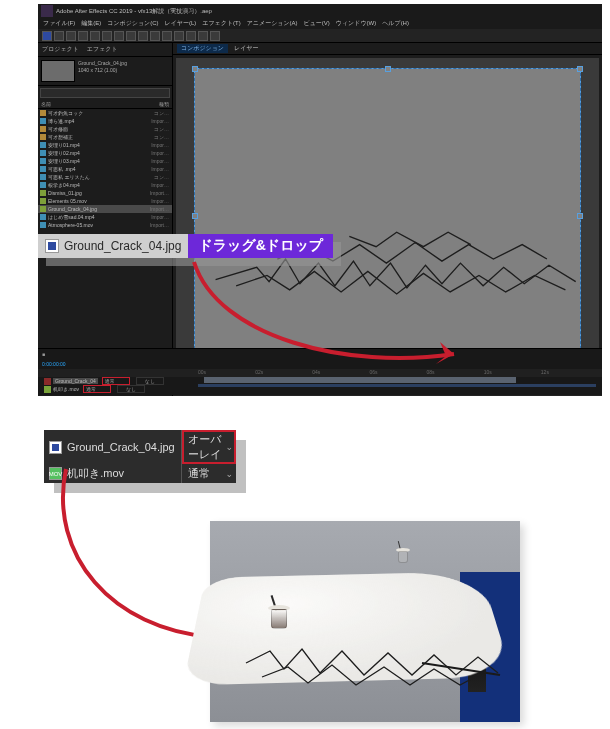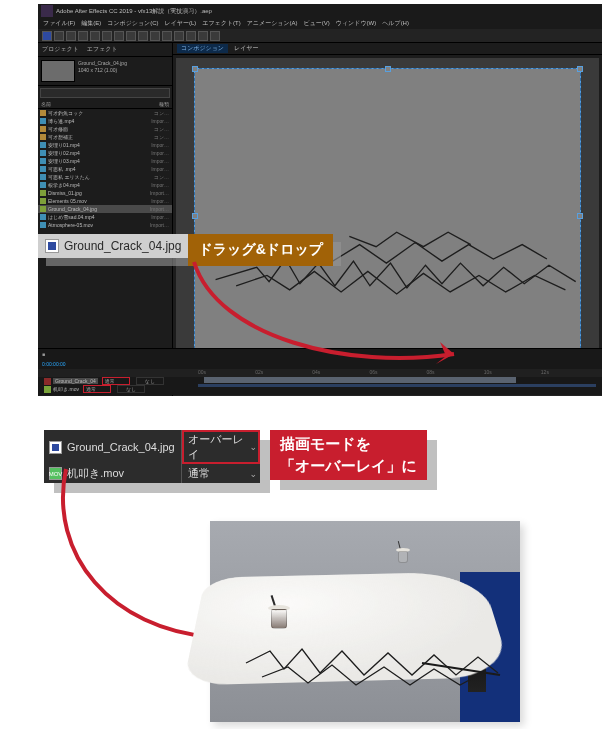--- a/index.html
+++ b/index.html
@@ -65,40 +65,40 @@
     .tl-layer .ddl{margin-left:6px;font-size:5px;color:#999;border:1px solid #333;padding:0 8px}
     .tl-bar{position:absolute;right:6px;top:28px;width:398px;height:8px}
     .tl-bar .clip{position:absolute;left:6px;right:80px;top:0;height:6px;background:#5a6370}
     .tl-bar .wa{position:absolute;left:0;right:0;bottom:-2px;height:3px;background:#2b3f60}
     
     .callout1{position:absolute;left:38px;top:234px;display:flex;align-items:stretch;height:24px;box-shadow:8px 8px 0 rgba(150,150,150,.6)}
     .callout1 .chip{background:#cfcfcf;display:flex;align-items:center;padding:0 7px;gap:5px}
     .callout1 .chip .fi{width:14px;height:14px;background:#fff;border:1px solid #999;display:flex;align-items:center;justify-content:center}
     .callout1 .chip .fi::after{content:"";display:block;width:8px;height:8px;background:#2e4aa0}
     .callout1 .chip .fn{font-size:12px;color:#2a2a2a}
-    .callout1 .label{background:#a16207;color:#fff;font-weight:700;font-size:14px;display:flex;align-items:center;padding:16px 10px}
+    .callout1 .label{background:#6d28d9;color:#fff;font-weight:700;font-size:14px;display:flex;align-items:center;padding:8px 10px}
     
     .swoop{position:absolute;left:188px;top:258px;width:288px;height:118px;pointer-events:none}
     .swoop path.body{fill:none;stroke:#c81e2e;stroke-width:4}
     .swoop path.head{fill:#c81e2e}
     
     .mode-wrap{position:absolute;left:44px;top:430px;display:flex;align-items:flex-start}
     .mode-tbl{box-shadow:10px 10px 0 rgba(150,150,150,.6)}
     .mode-tbl .hdr{display:flex;background:#2c2c2c}
     .mode-tbl .cell{font-size:12px;color:#ddd;padding:3px 8px}
     .mode-tbl .hdr .cell.c1{width:138px;border-right:1px solid #555}
     .mode-tbl .hdr .cell.c2{width:78px}
     .mode-tbl .row{display:flex;background:#2c2c2c}
     .mode-tbl .row .c1{width:138px;display:flex;align-items:center;gap:5px;padding:2px 5px;border-right:1px solid #555}
     .mode-tbl .row .c1 .ric{width:13px;height:13px}
     .mode-tbl .row .c1 .ric.img{background:#fff;border:1px solid #999;display:flex;align-items:center;justify-content:center}
     .mode-tbl .row .c1 .ric.img::after{content:"";width:7px;height:7px;background:#2e4aa0}
     .mode-tbl .row .c1 .ric.mov{background:#55c060;border:1px solid #999;font-size:6px;color:#fff;display:flex;align-items:center;justify-content:center}
     .mode-tbl .row .c1 .nm{font-size:11px;color:#ddd}
-    .mode-tbl .row .c2{width:78px;font-size:11px;color:#ddd;display:flex;align-items:center;justify-content:space-between;padding:2px 3px 2px 6px}
+    .mode-tbl .row .c2{width:54px;font-size:11px;color:#ddd;display:flex;align-items:center;justify-content:space-between;padding:2px 3px 2px 6px}
     .mode-tbl .row .c2 .chev{font-size:9px;color:#aaa}
     .mode-tbl .row.hl .c2{outline:2px solid #c81e2e;outline-offset:-2px}
     .mode-text{background:#c81e2e;color:#fff;font-weight:700;font-size:15px;line-height:22px;padding:3px 10px;margin-left:10px;box-shadow:10px 10px 0 rgba(150,150,150,.6)}
     
     .curve2{position:absolute;left:52px;top:465px;width:190px;height:190px;pointer-events:none}
     .curve2 path.body{fill:none;stroke:#c81e2e;stroke-width:4}
     .curve2 path.head{fill:#c81e2e}
     
     .final{position:absolute;left:210px;top:521px;width:310px;height:201px;background:linear-gradient(#a7aab0 0%,#8c8f95 100%);box-shadow:4px 4px 8px rgba(0,0,0,.15)}
     .final .wall{position:absolute;right:0;bottom:0;width:60px;height:150px;background:#13307a}
@@ -355,24 +355,20 @@
             <span class="ric mov">MOV</span>
             <span class="nm">机叩き.mov</span>
           </div>
           <div class="c2">
             <span>通常</span>
             <span class="chev">⌄</span>
           </div>
         </div>
       </div>
   </div>
-  <div class="mode-text">
-    <div>描画モードを</div>
-    <div>「オーバーレイ」に</div>
-  </div>
 </div>
 
 <svg class="curve2" viewBox="0 0 190 190">
   <path class="body" d="M14 4 C -4 90, 60 164, 160 172"></path>
   <path class="head" d="M160 172 L144 160 L152 174 L142 184 Z"></path>
 </svg>
 
 <div class="final">
   <div class="wall"></div>
   <div class="table"></div>

